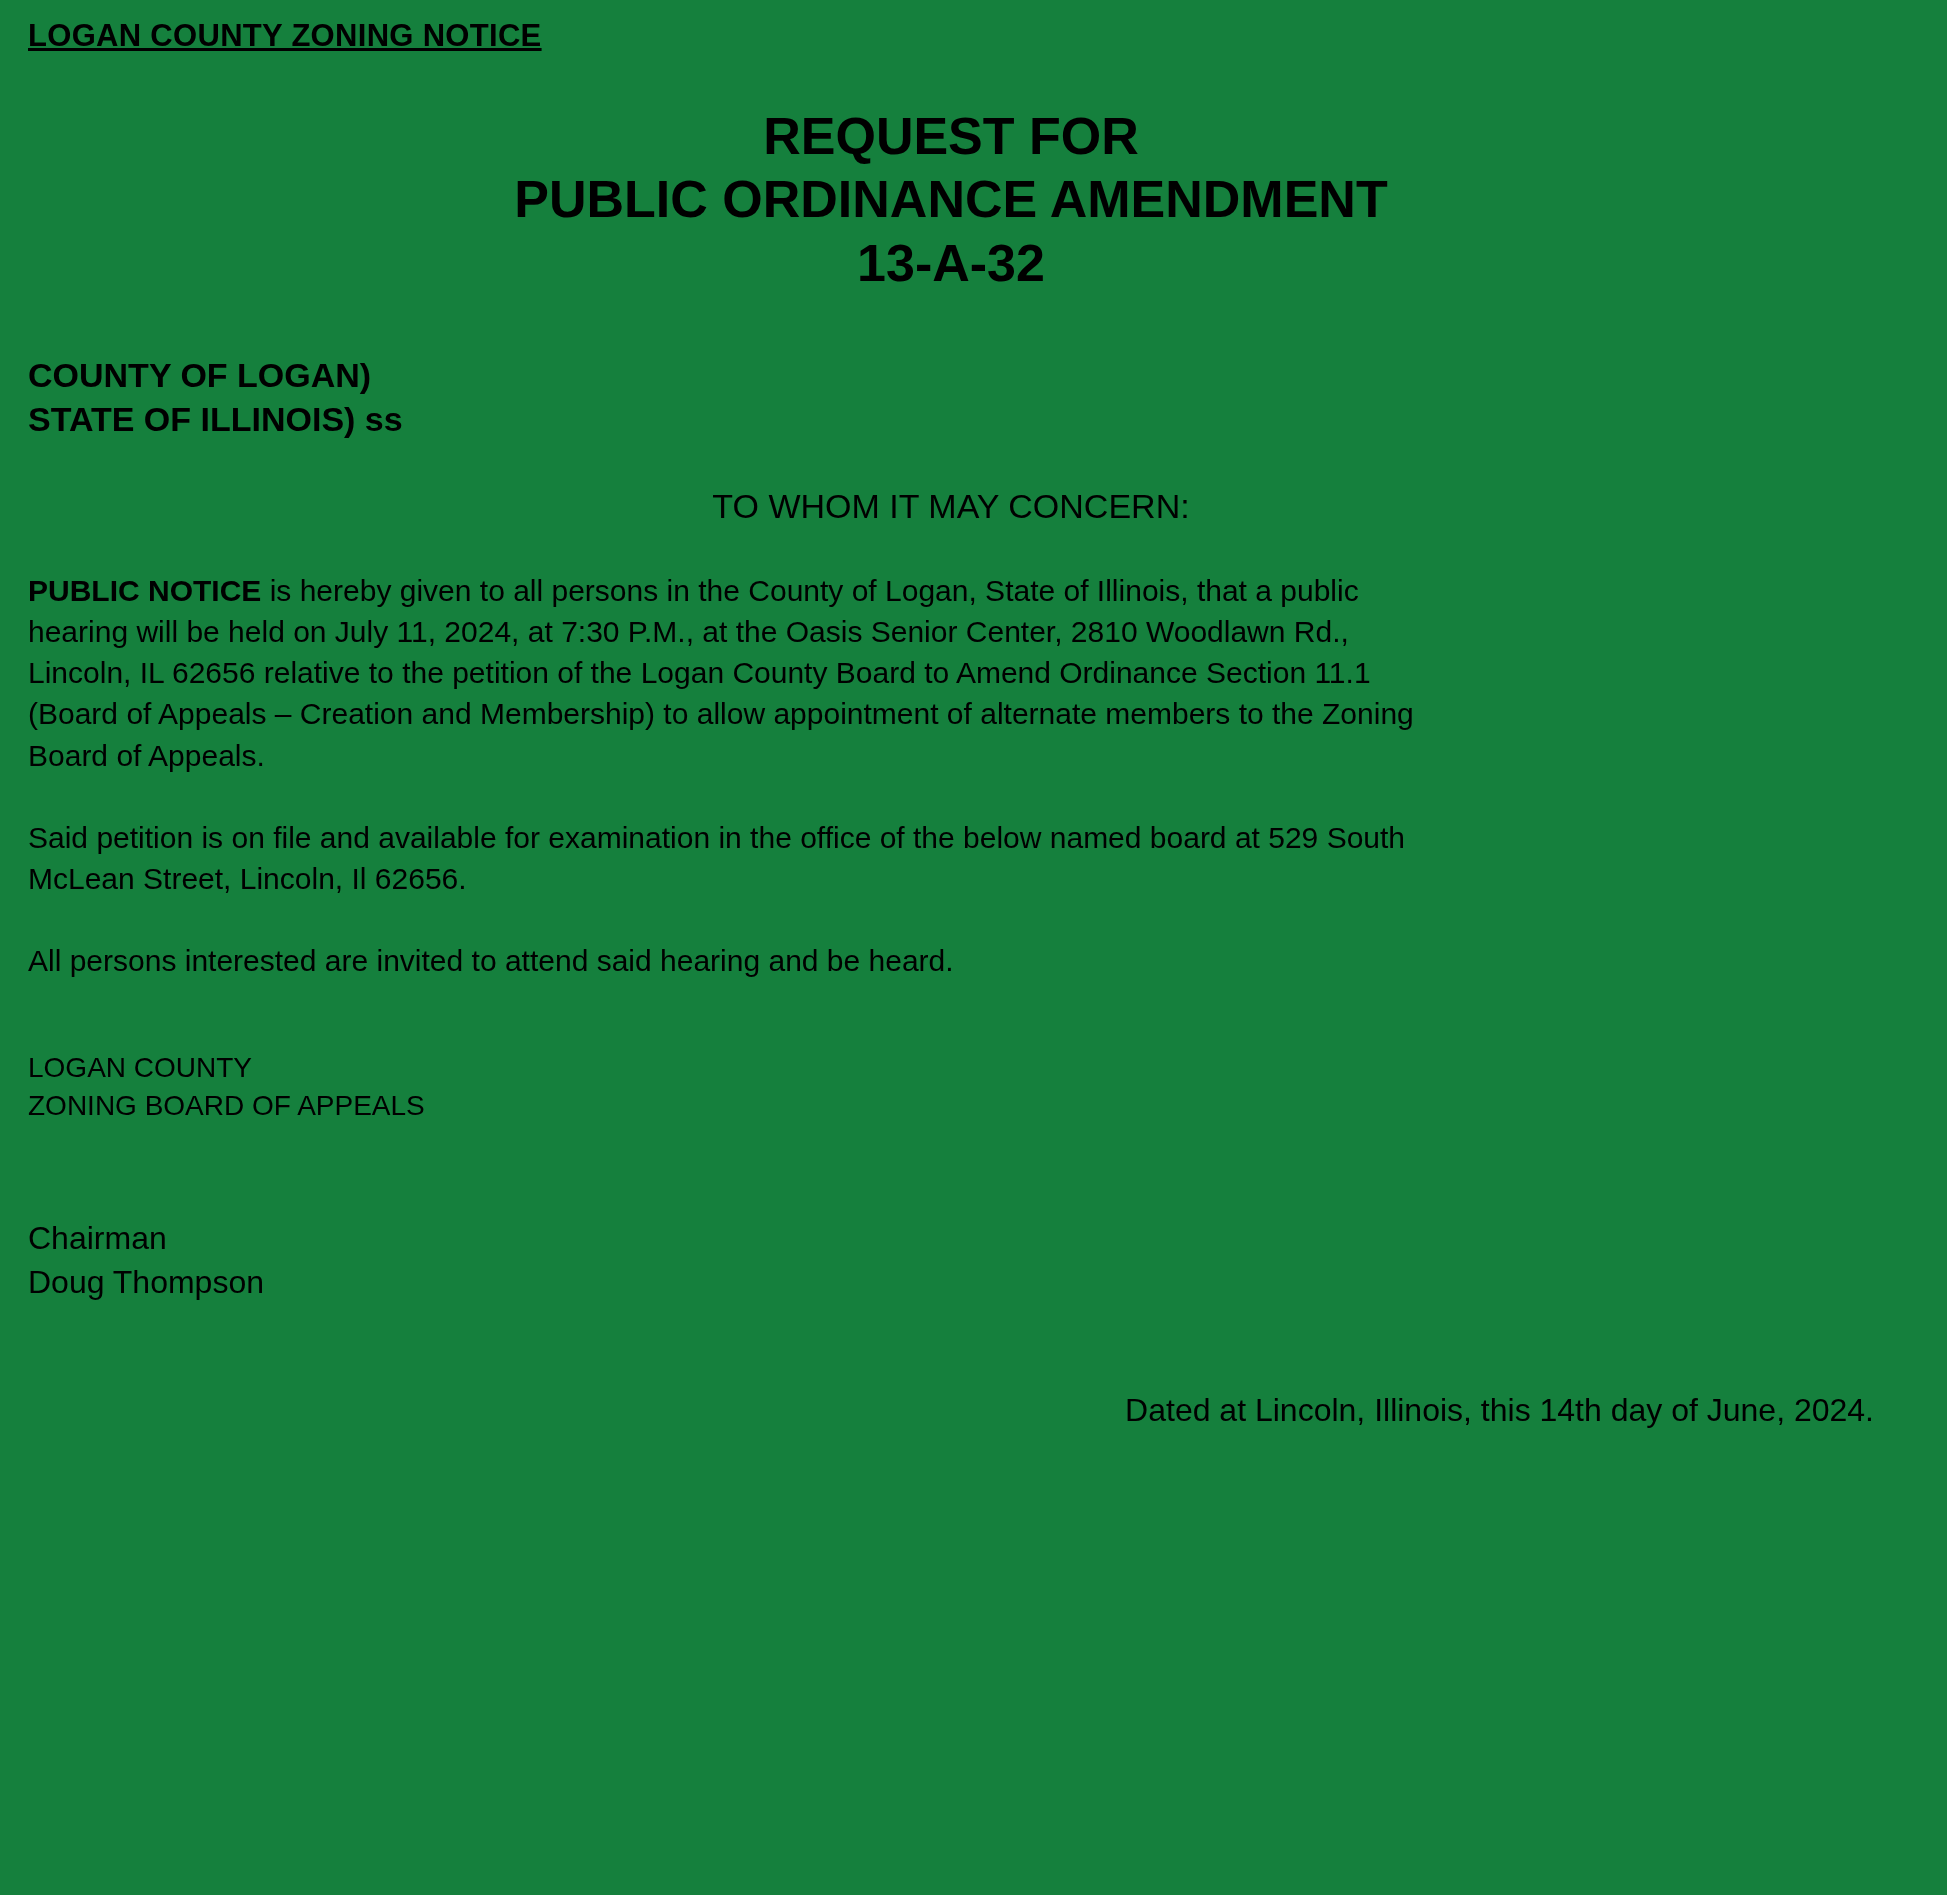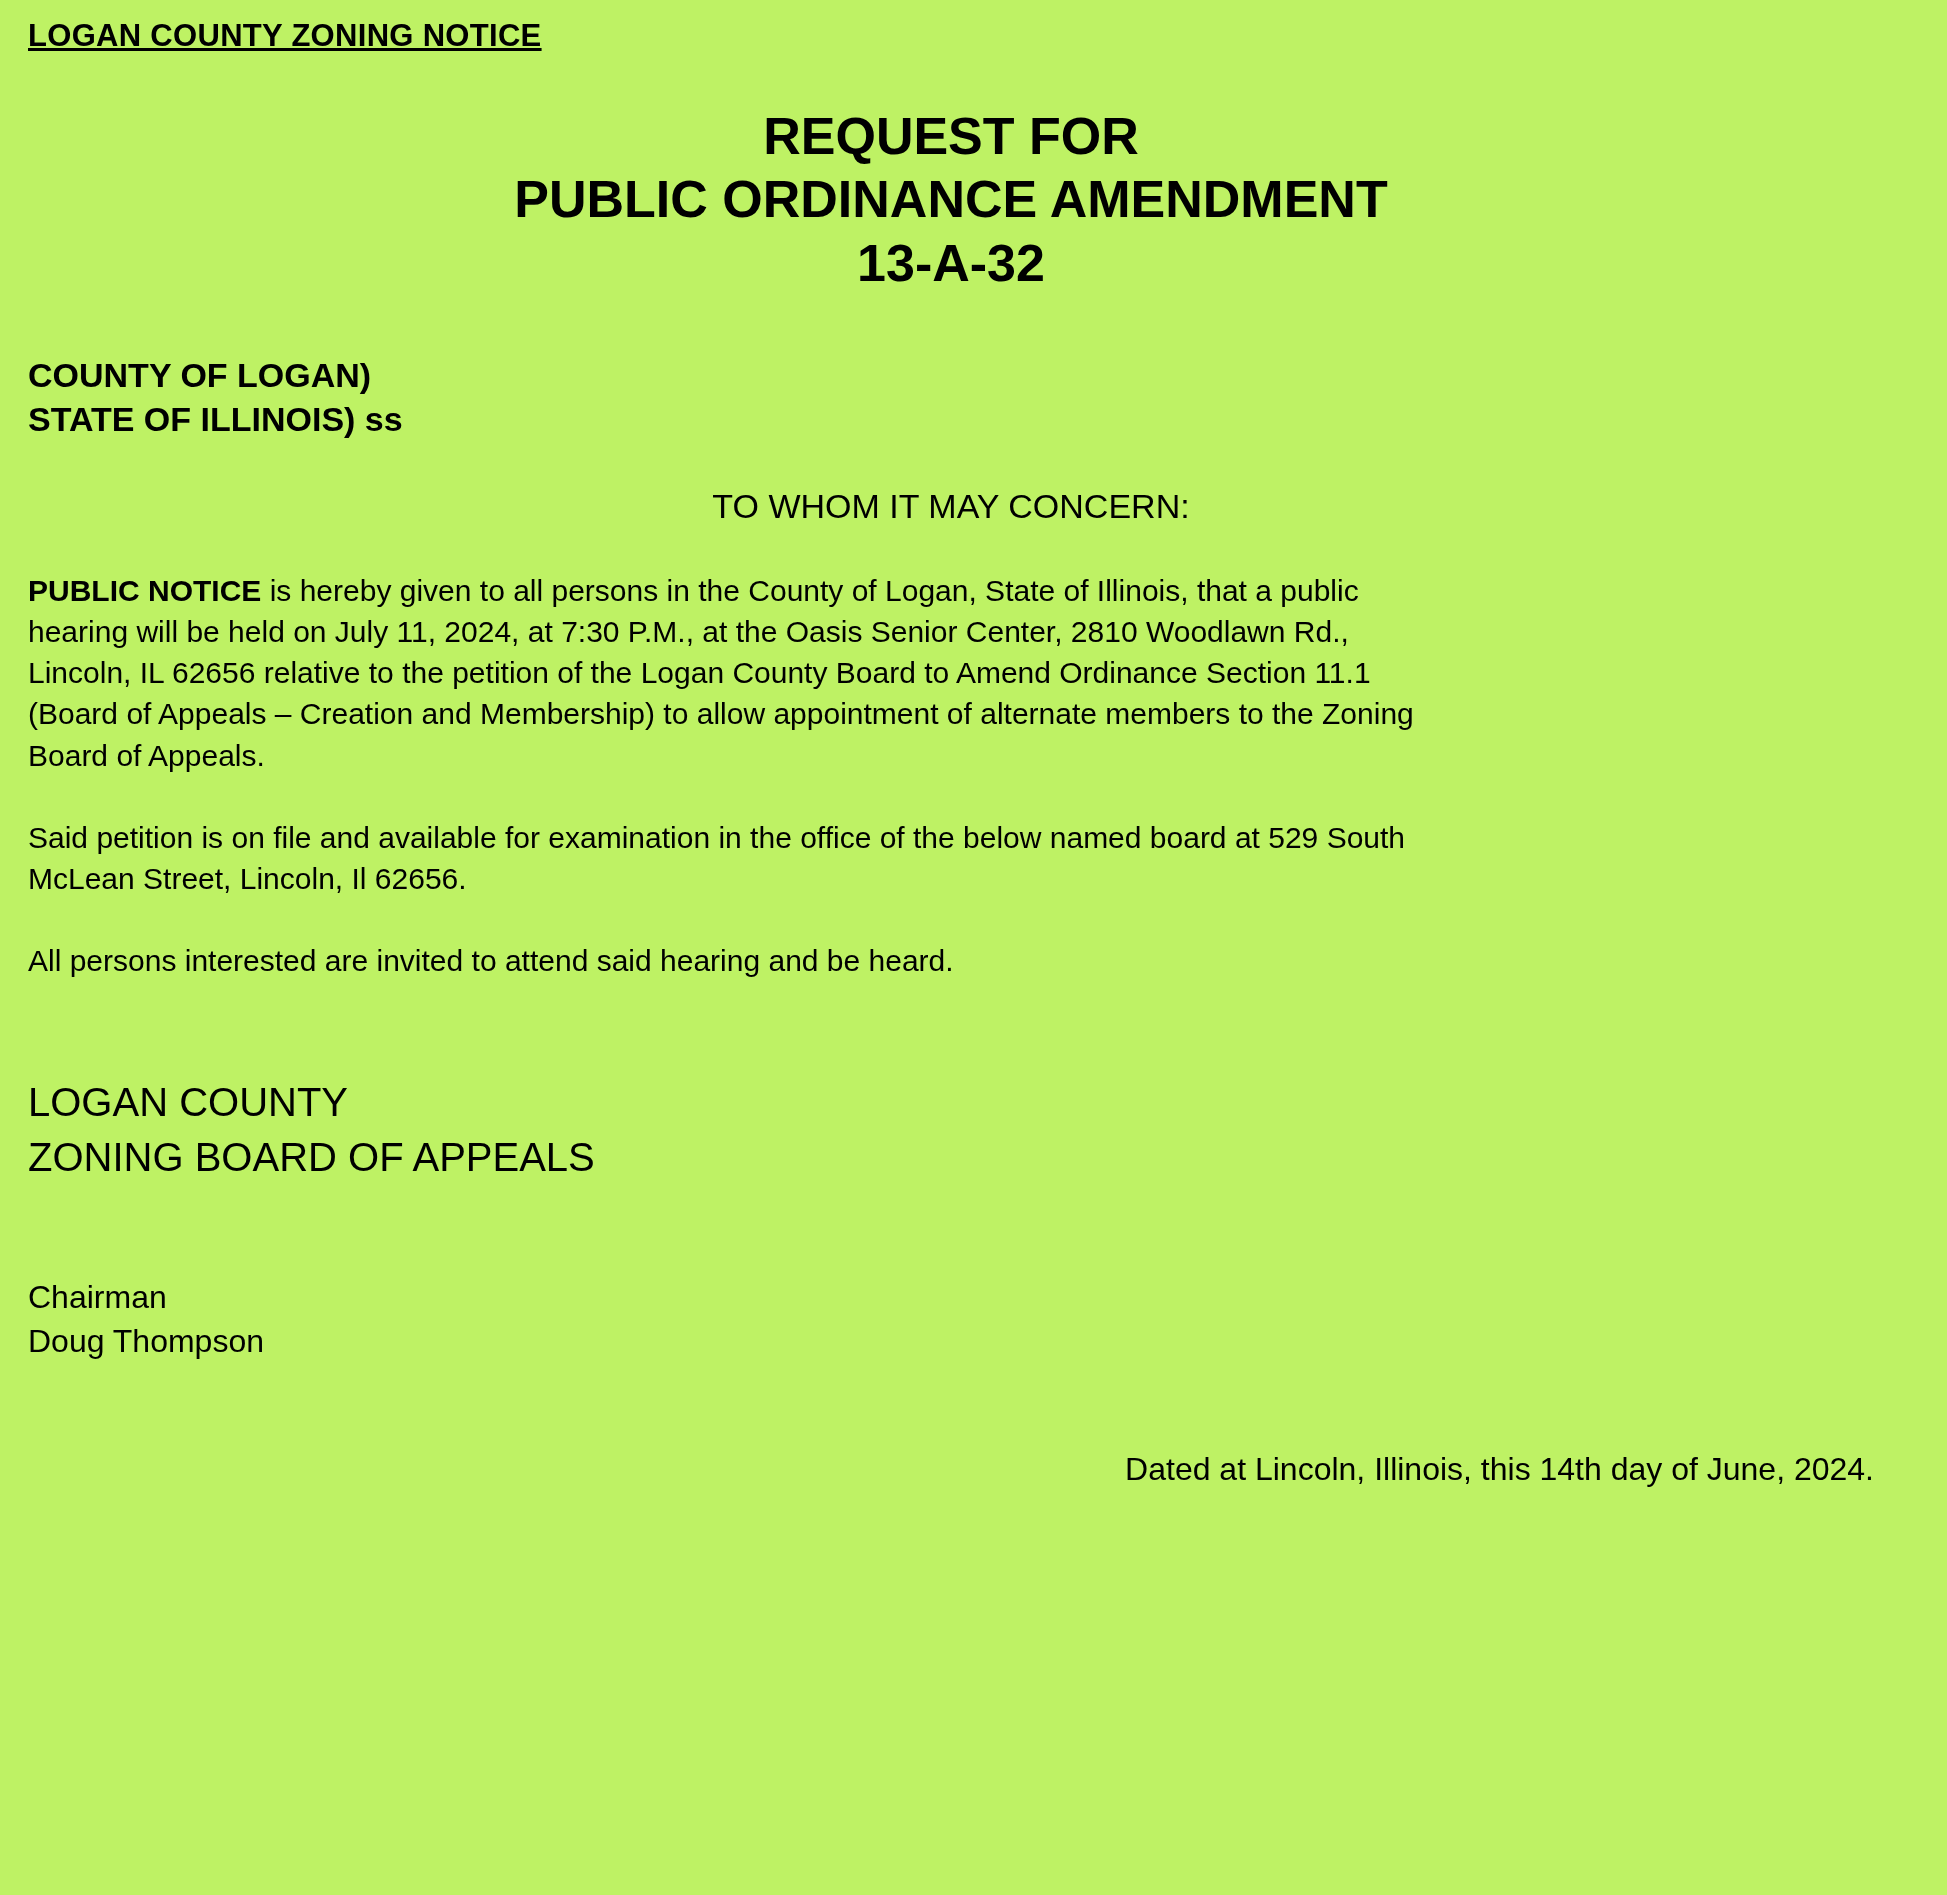--- a/index.html
+++ b/index.html
@@ -6,21 +6,21 @@
     margin: 0;
     padding: 0;
     background: #ffffff;
   }
   .page {
     position: relative;
     width: 1948px;
     height: 1895px;
     box-sizing: border-box;
     padding: 15px 74px 0 28px;
-    background: #bef264;
+    background: #15803d;
     color: #000000;
     font-family: "Liberation Sans", sans-serif;
     font-size: 30px;
     line-height: 1.375;
     overflow: hidden;
   }
   .doc-title {
     margin: 0;
     font-size: 31px;
     font-weight: bold;
@@ -48,22 +48,22 @@
     text-align: center;
   }
   .para {
     margin: 41px 0 0 0;
     max-width: 1405px;
     font-size: 30px;
     line-height: 1.375;
   }
   .bold { font-weight: bold; margin-top: 48px; }
   .org-block {
-    margin-top: 93px;
-    font-size: 40px;
+    margin-top: 67px;
+    font-size: 28px;
     line-height: 1.38;
   }
   .signature-block {
     margin-top: 90px;
     font-size: 32px;
     line-height: 1.38;
   }
   .dated-line {
     margin-top: 84px;
     font-size: 32px;

